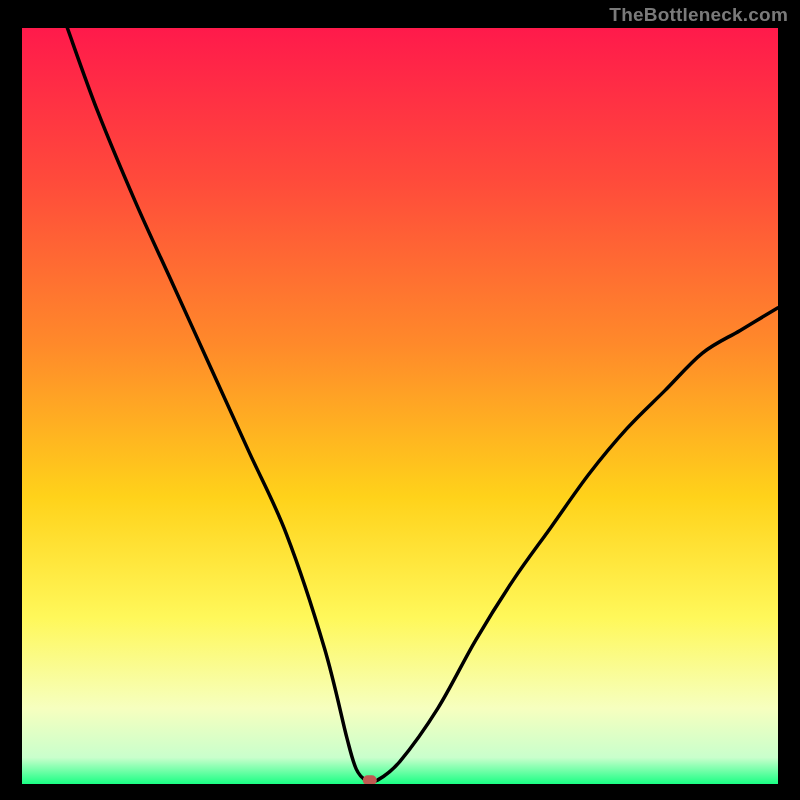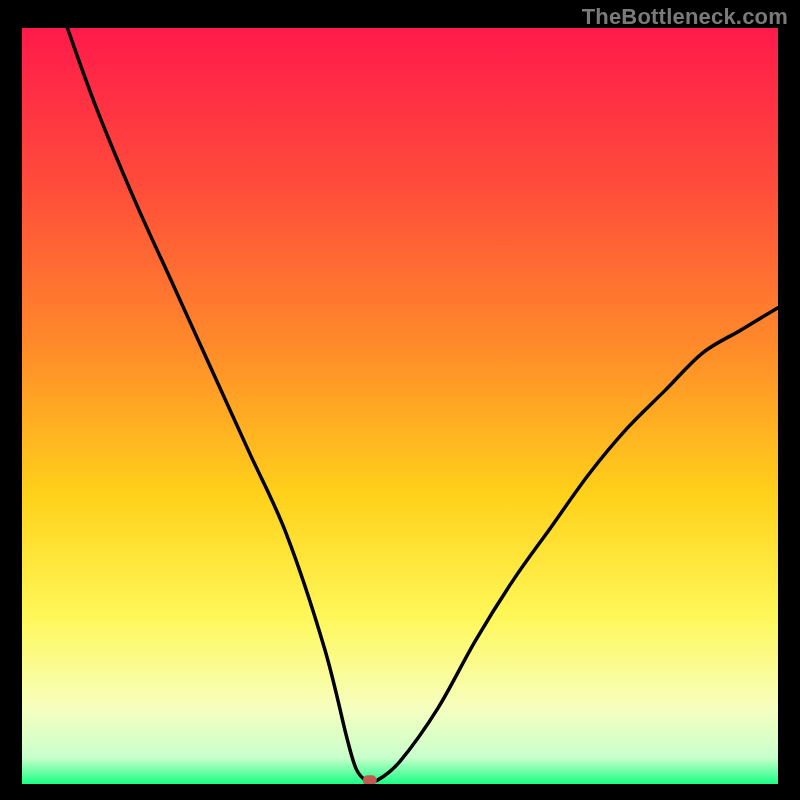--- a/index.html
+++ b/index.html
@@ -14,21 +14,21 @@
     position: relative;
     width: 800px;
     height: 800px;
     background: #000;
   }
   .watermark {
     position: absolute;
     top: 4px;
     right: 12px;
     font-family: Arial, Helvetica, sans-serif;
-    font-size: 22px;
+    font-size: 19px;
     font-weight: 600;
     color: #7a7a7a;
     letter-spacing: 0.2px;
     z-index: 10;
   }
   .plot-area {
     position: absolute;
     left: 22px;
     top: 28px;
     width: 756px;

